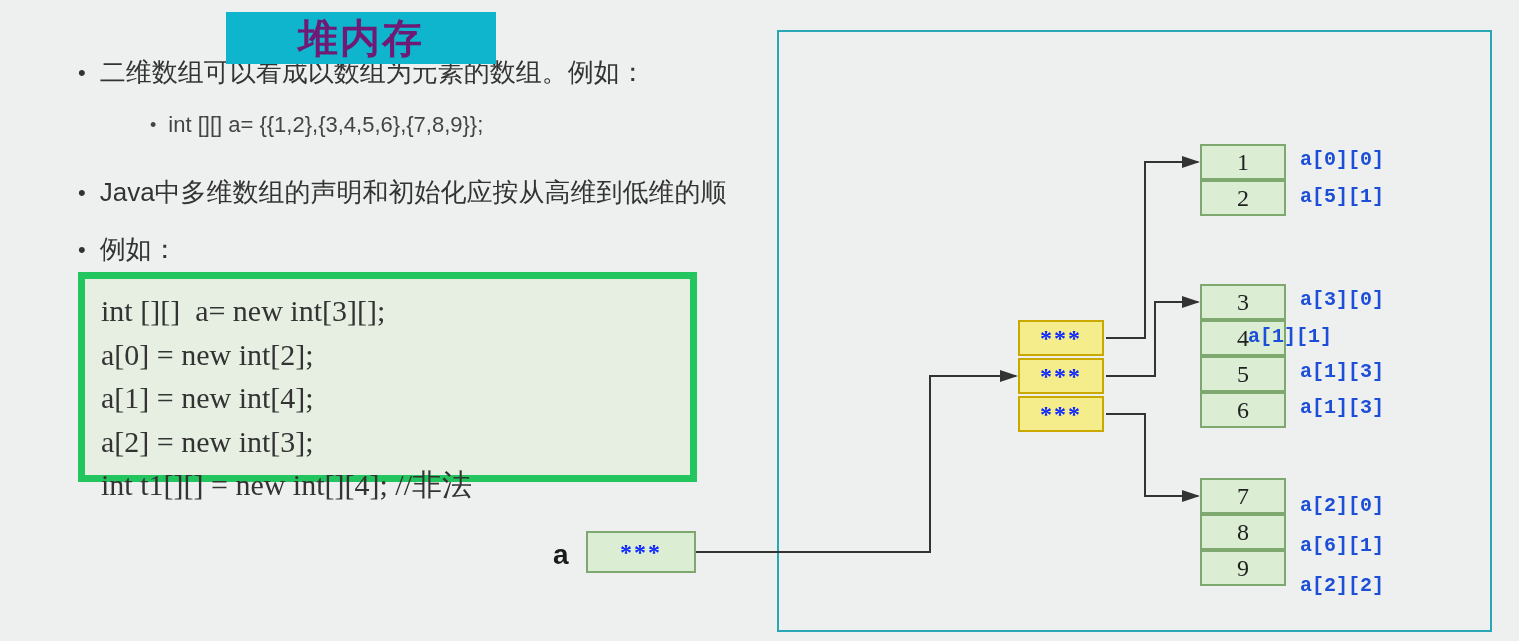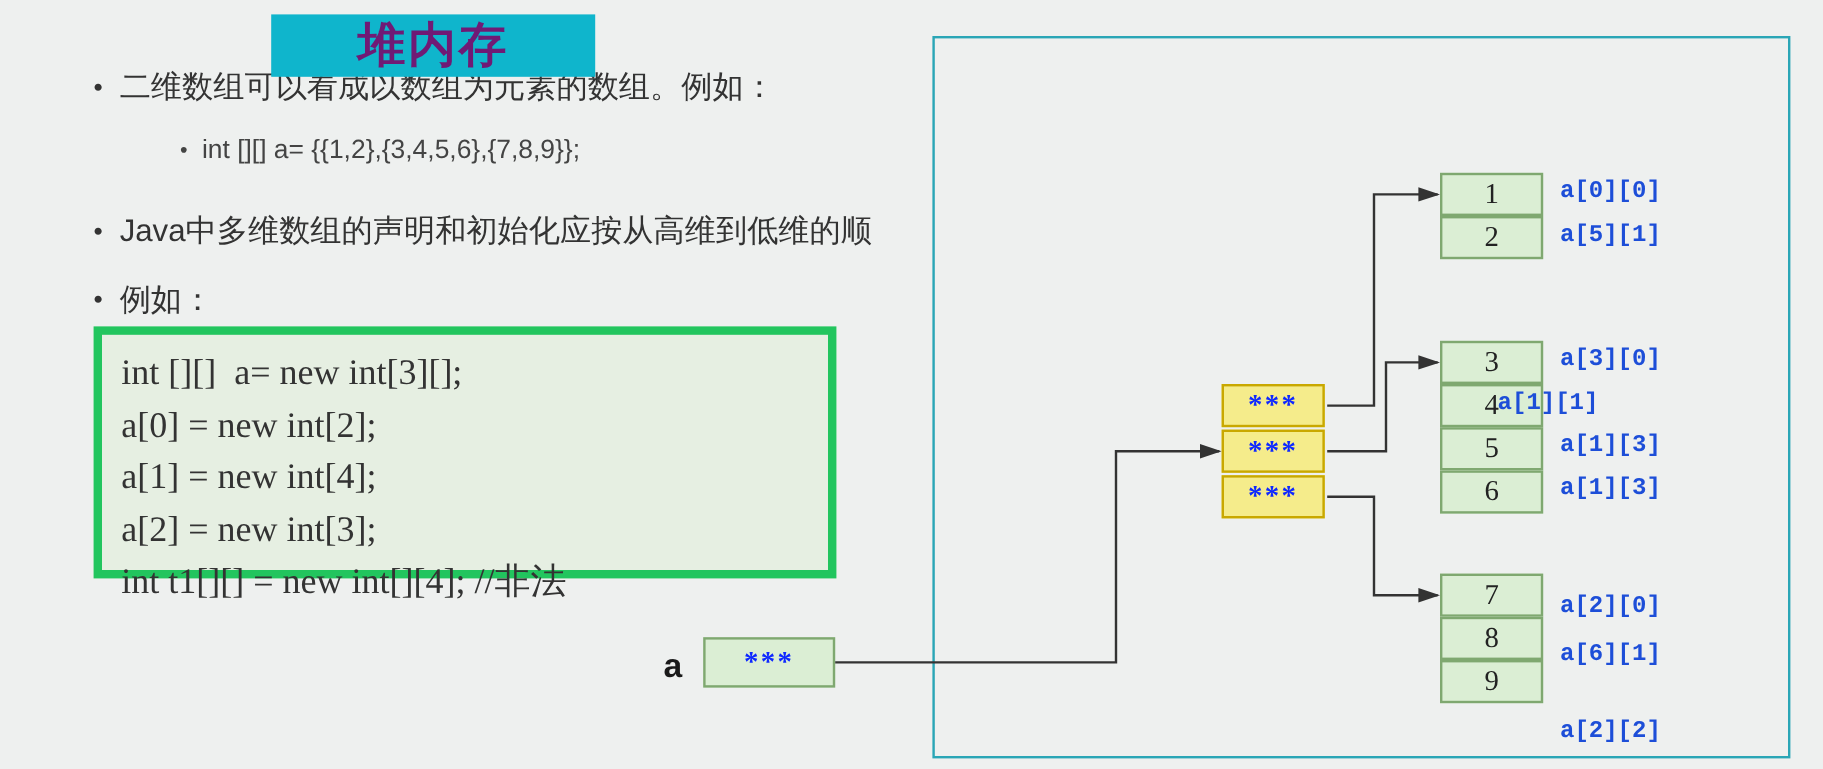--- a/index.html
+++ b/index.html
@@ -164,21 +164,21 @@
   <div class="label-mono" style="left:1300px; top:288px;">a[3][0]</div>
   <div class="label-mono" style="left:1248px; top:325px;">a[1][1]</div>
   <div class="label-mono" style="left:1300px; top:360px;">a[1][3]</div>
   <div class="label-mono" style="left:1300px; top:396px;">a[1][3]</div>
 
   <div class="cell" style="left:1200px; top:478px;">7</div>
   <div class="cell" style="left:1200px; top:514px;">8</div>
   <div class="cell" style="left:1200px; top:550px;">9</div>
   <div class="label-mono" style="left:1300px; top:494px;">a[2][0]</div>
   <div class="label-mono" style="left:1300px; top:534px;">a[6][1]</div>
-  <div class="label-mono" style="left:1300px; top:598px;">a[2][2]</div>
+  <div class="label-mono" style="left:1300px; top:574px;">a[2][2]</div>
 
   <svg class="arrows">
     <defs>
       <marker id="ah" markerWidth="10" markerHeight="10" refX="8" refY="3" orient="auto">
         <path d="M0,0 L9,3 L0,6 Z" fill="#333"></path>
       </marker>
     </defs>
 
     <path d="M 696 552 L 930 552 L 930 376 L 1016 376" stroke="#333" stroke-width="2" fill="none" marker-end="url(#ah)"></path>
 

